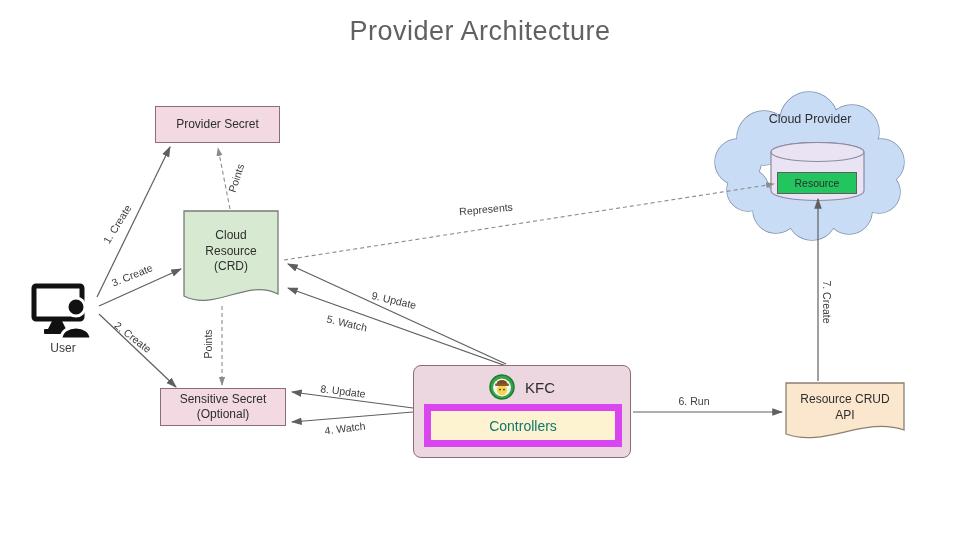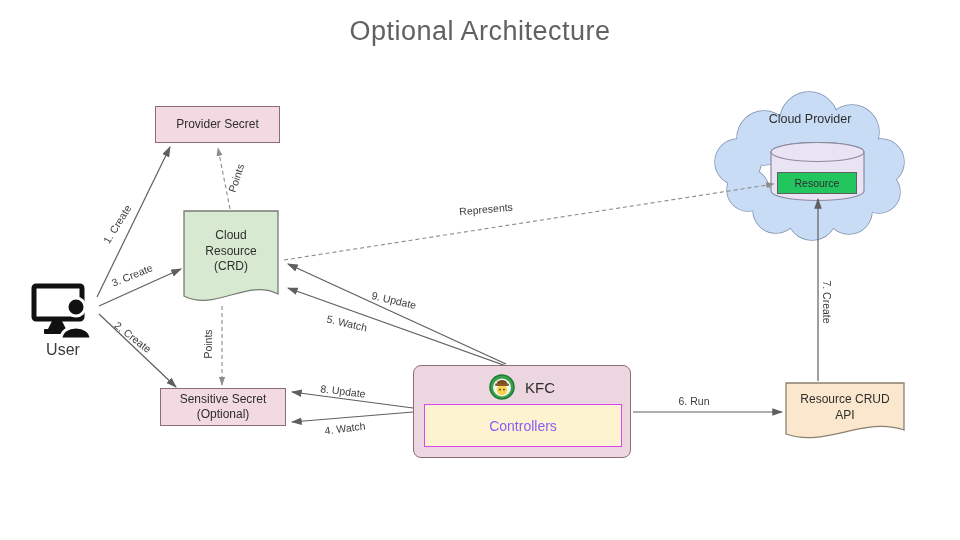--- a/index.html
+++ b/index.html
@@ -32,42 +32,42 @@
   .kfc-box {
     position: absolute; background: #ecd7e1; border: 1px solid #8f6b7a;
   }
   .kfc-header {
     position: absolute; top: 6px; left: 0; width: 100%; height: 30px;
     display: flex; align-items: center; justify-content: center; gap: 10px;
     font-size: 15px; color: #2e2e2e;
   }
   .controllers {
     position: absolute; left: 10px; top: 38px; width: 198px; height: 43px;
-    background: #fdf3d0; border: 1px solid #d946ef;
+    background: #fdf3d0; border: 7px solid #d946ef;
     display: flex; align-items: center; justify-content: center;
-    font-size: 14px; color: #8b5cf6;
+    font-size: 14px; color: #0f766e;
   }
   .cloud-label {
     position: absolute; text-align: center; font-size: 12.5px; color: #2e2e2e;
   }
   .resource-box {
     position: absolute; background: #22c55e; border: 1px solid #5f5f5f;
     display: flex; align-items: center; justify-content: center;
     font-size: 10.5px; color: #2e2e2e;
   }
   .user-label {
-    position: absolute; text-align: center; font-size: 16px; color: #3a3a3a;
+    position: absolute; text-align: center; font-size: 12px; color: #3a3a3a;
   }
 </style>
 </head>
 <body>
 
 <div class="canvas">
 
-  <div class="title">Optional Architecture</div>
+  <div class="title">Provider Architecture</div>
 
   <svg class="layer" style="left:712px; top:84px;" width="202" height="160" viewBox="0 0 202 160">
     <g stroke="#7f90ad" stroke-width="1.4" fill="#c9dcf6">
       <circle cx="52" cy="54" r="27"></circle>
         <circle cx="97" cy="37" r="29"></circle>
       <circle cx="140" cy="48" r="27"></circle>
         <circle cx="169" cy="78" r="23"></circle>
       <circle cx="167" cy="108" r="21"></circle>
         <circle cx="137" cy="127" r="23"></circle>
       <circle cx="100" cy="131" r="25"></circle>

